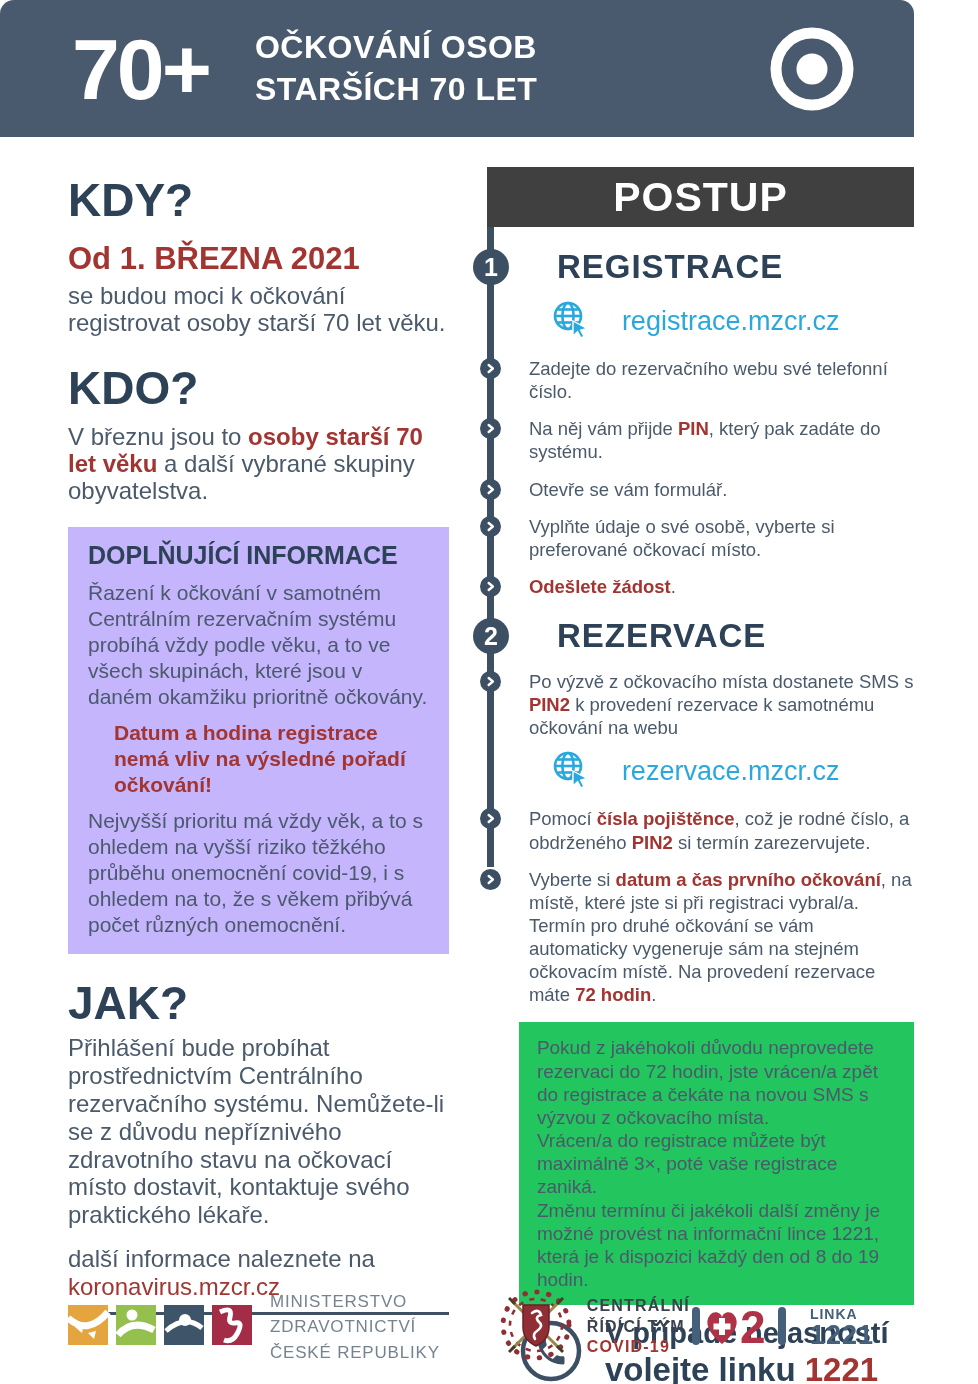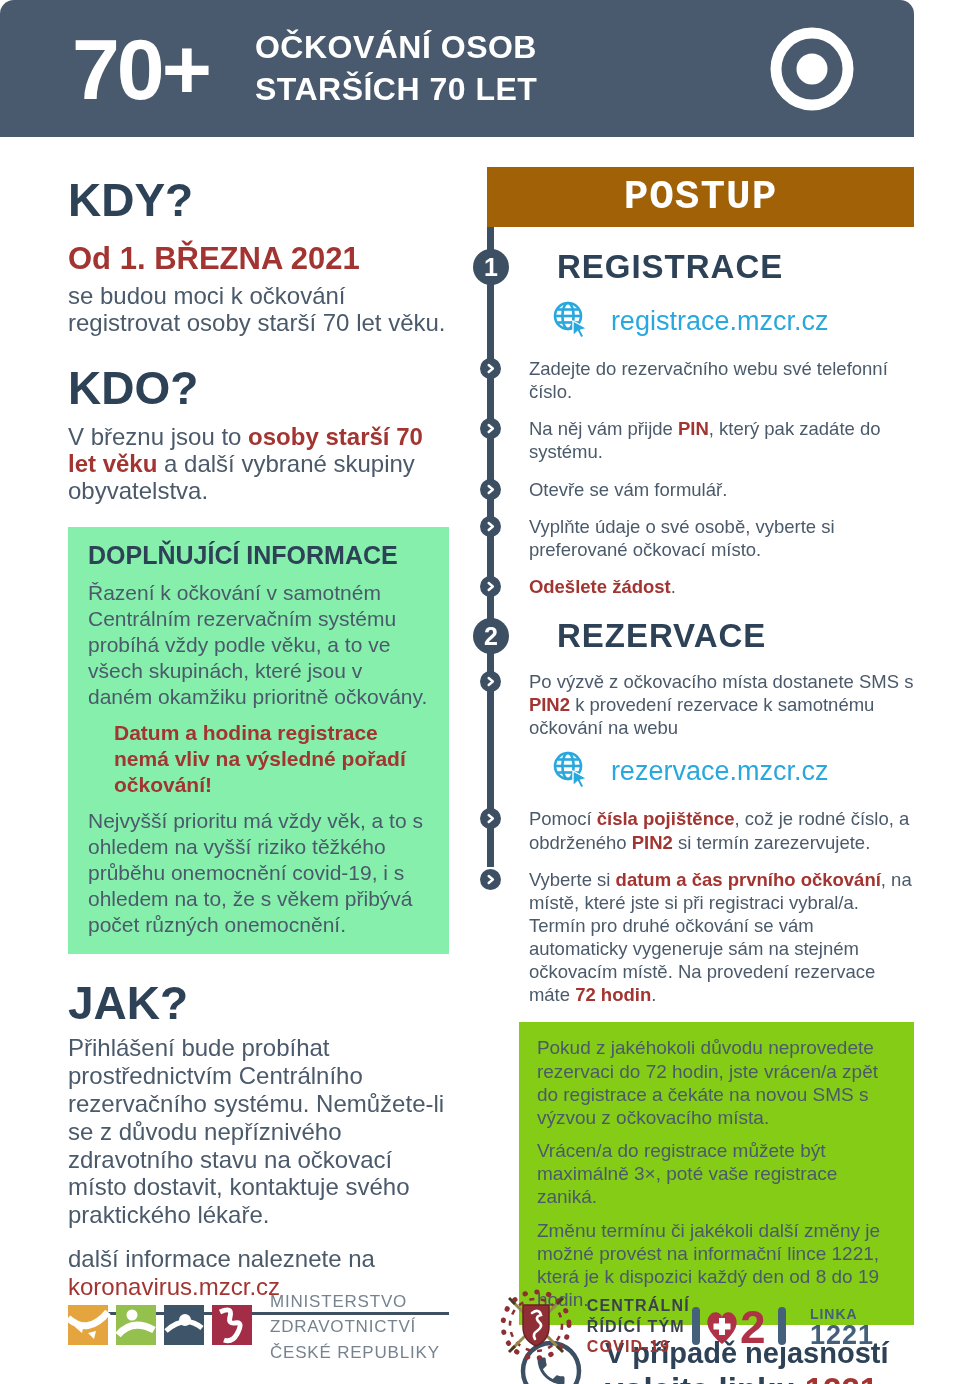--- a/index.html
+++ b/index.html
@@ -20,57 +20,57 @@
   
   .q-heading { font-size:46px; font-weight:bold; color:#2e4257; line-height:1; }
   .kdy-heading { margin-top:40px; }
   .date-line { margin-top:20px; font-size:31px; font-weight:bold; color:#a23531; line-height:1; }
   .body-text { font-size:24px; color:#4b5a6b; line-height:1.14; }
   .kdy-body { margin-top:8px; }
   .kdo-heading { margin-top:28px; }
   .kdo-body { margin-top:12px; }
   .red-bold { color:#a23531; font-weight:bold; }
 
-  .info-box { margin-top:22px; background:#86efac; padding:14px 20px 16px 20px; }
+  .info-box { margin-top:22px; background:#c4b5fd; padding:14px 20px 16px 20px; }
   .info-box-heading { font-size:25px; font-weight:bold; color:#2e4257; }
   .info-box p { margin-top:10px; font-size:21px; line-height:1.24; color:#4b5a6b; }
   .info-box p.red-para { color:#a23531; font-weight:bold;margin-left:26px; }
 
   .jak-heading { margin-top:26px; }
   .jak-body { margin-top:8px; font-size:24px; line-height:1.16; }
   .more-info { margin-top:16px; font-size:24px; line-height:1.18; color:#4b5a6b; }
   .link-red { color:#a23531; text-decoration:none; cursor:pointer; }
   .hr-left { margin-top:10px; border:none; border-top:3px solid #3f5063; width:100%; }
 
   
   .timeline-line { position:absolute; left:14px; top:30px; width:7px; height:700px; background:#3d4f63; }
-  .postup-banner { position:relative; margin-left:14px; margin-top:30px; height:60px; background:#a16207;
+  .postup-banner { position:relative; margin-left:14px; margin-top:30px; height:60px; background:#404040;
                    display:flex; align-items:center; justify-content:center;
-                   color:#fff; font-size:41px; font-weight:bold; letter-spacing:1px;font-family:Liberation Mono, monospace; }
+                   color:#fff; font-size:41px; font-weight:bold; letter-spacing:1px; }
   .step { position:relative; padding-left:56px; }
   .step-1 { margin-top:22px; }
   .step-2 { margin-top:20px; }
   .step-num { position:absolute; left:0; top:0; width:36px; height:36px; border-radius:50%;
               background:#3d4f63; color:#fff; font-size:25px; font-weight:bold;
               display:flex; align-items:center; justify-content:center; }
   .step-title { font-size:33px; font-weight:bold; color:#2e4257; letter-spacing:1px; line-height:36px;margin-left:28px; }
 
-  .weblink { display:flex; align-items:center; padding-left:78px; }
+  .weblink { display:flex; align-items:center; padding-left:78px;gap:11px; }
   .weblink-1 { margin-top:14px; }
   .weblink-2 { margin-top:10px; }
   .weblink-text { margin-left:20px; font-size:27px; color:#29a8dd; text-decoration:none; cursor:pointer; }
 
   .bullet { position:relative; padding-left:56px; margin-top:14px; font-size:18.5px; color:#4b5a6b; line-height:1.25; }
   .bullet-6 { margin-top:16px; }
   .chev { position:absolute; left:7px; top:1px; width:21px; height:21px; border-radius:50%; background:#3d4f63;
           display:flex; align-items:center; justify-content:center; }
 
-  .warning-box { margin-left:46px; margin-top:16px; background:#84cc16; padding:14px 22px 14px 18px; }
+  .warning-box { margin-left:46px; margin-top:16px; background:#22c55e; padding:14px 22px 14px 18px; }
   .warning-box p { font-size:19px; line-height:1.22; color:#4b5a6b; }
-  .warning-box p + p { margin-top:10px; }
+  .warning-box p + p { }
 
   .phone-row { margin-left:46px; margin-top:12px; display:flex; align-items:center; }
   .phone-text { margin-left:22px; }
   .phone-line1 { font-size:29px; font-weight:bold; color:#2e4257; line-height:1.15; }
   .phone-line2 { font-size:33px; font-weight:bold; color:#2e4257; line-height:1.15; }
   .hr-right { margin-left:46px; margin-top:12px; border:none; border-top:3px solid #3f5063; }
 
   
   .footer { position:absolute; left:68px; right:40px; bottom:16px; display:flex; align-items:center; justify-content:space-between; }
   .logo-group { display:flex; align-items:center;margin-top:36px; }

